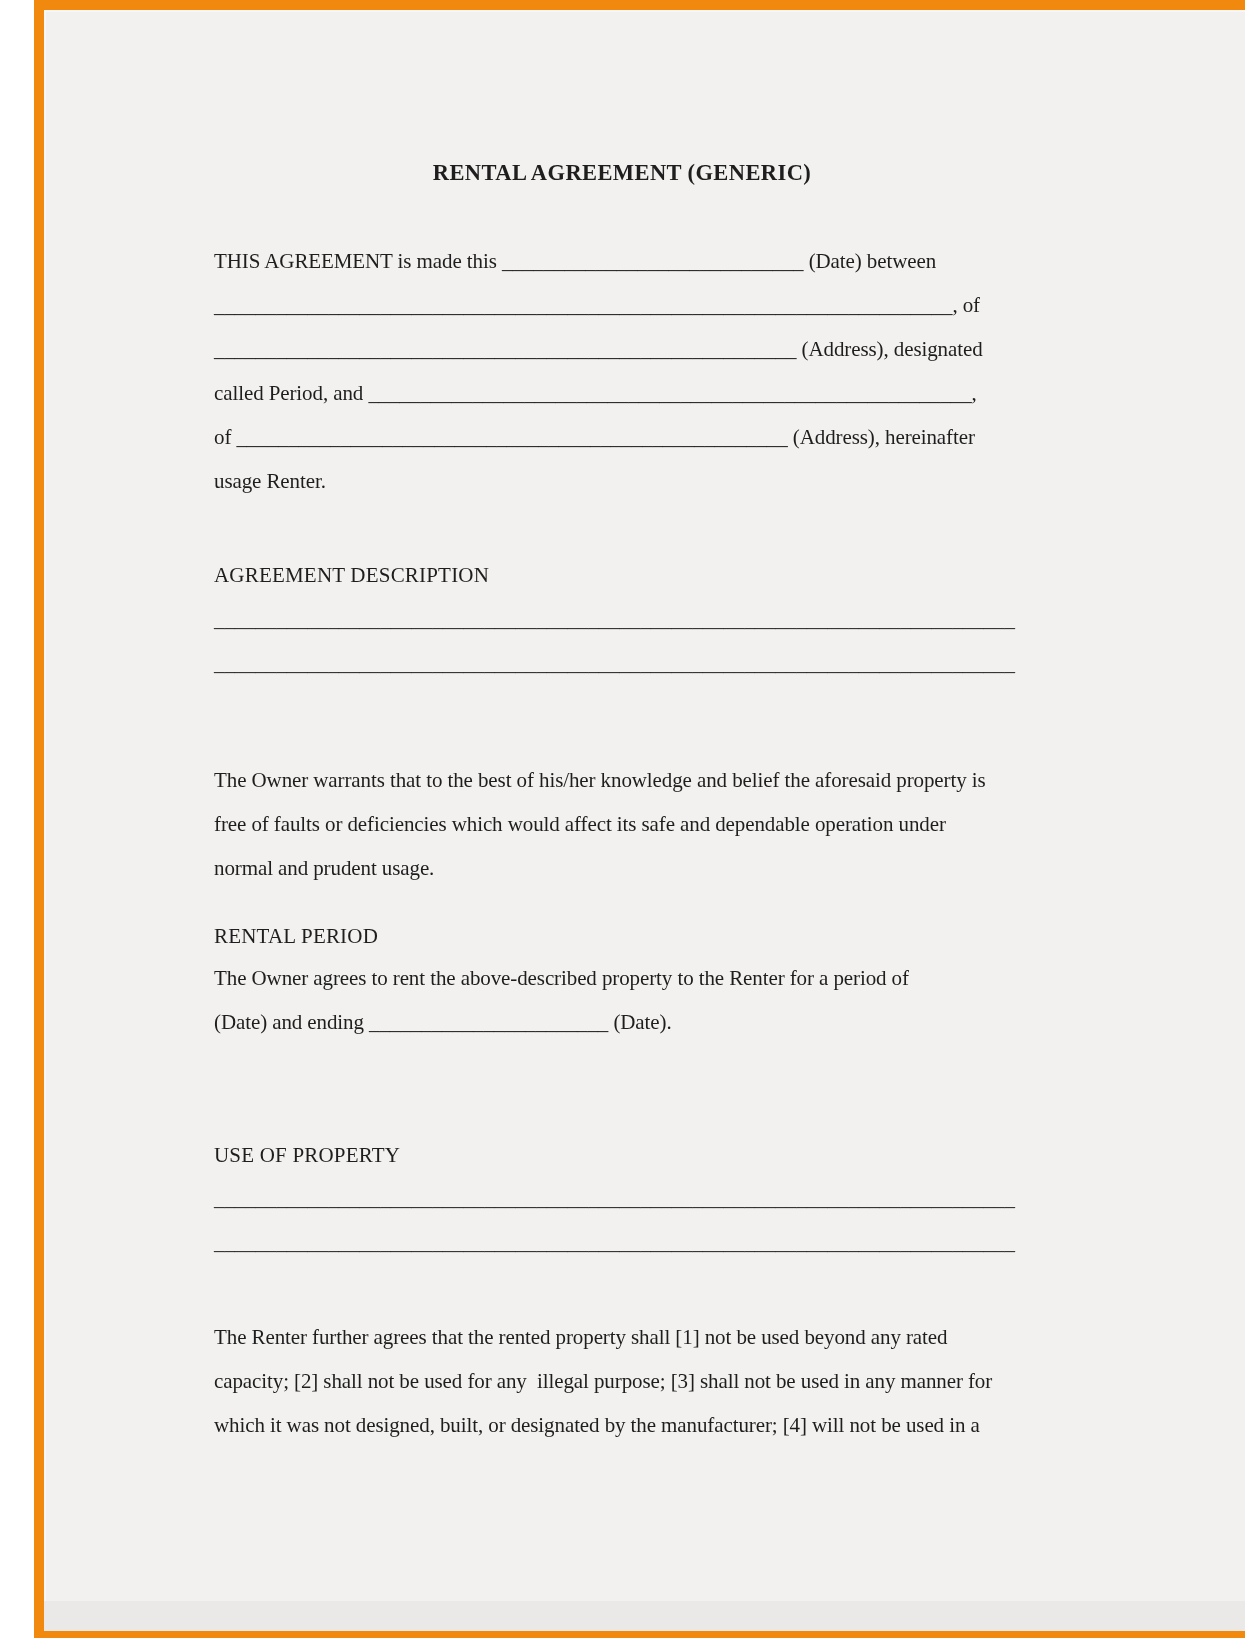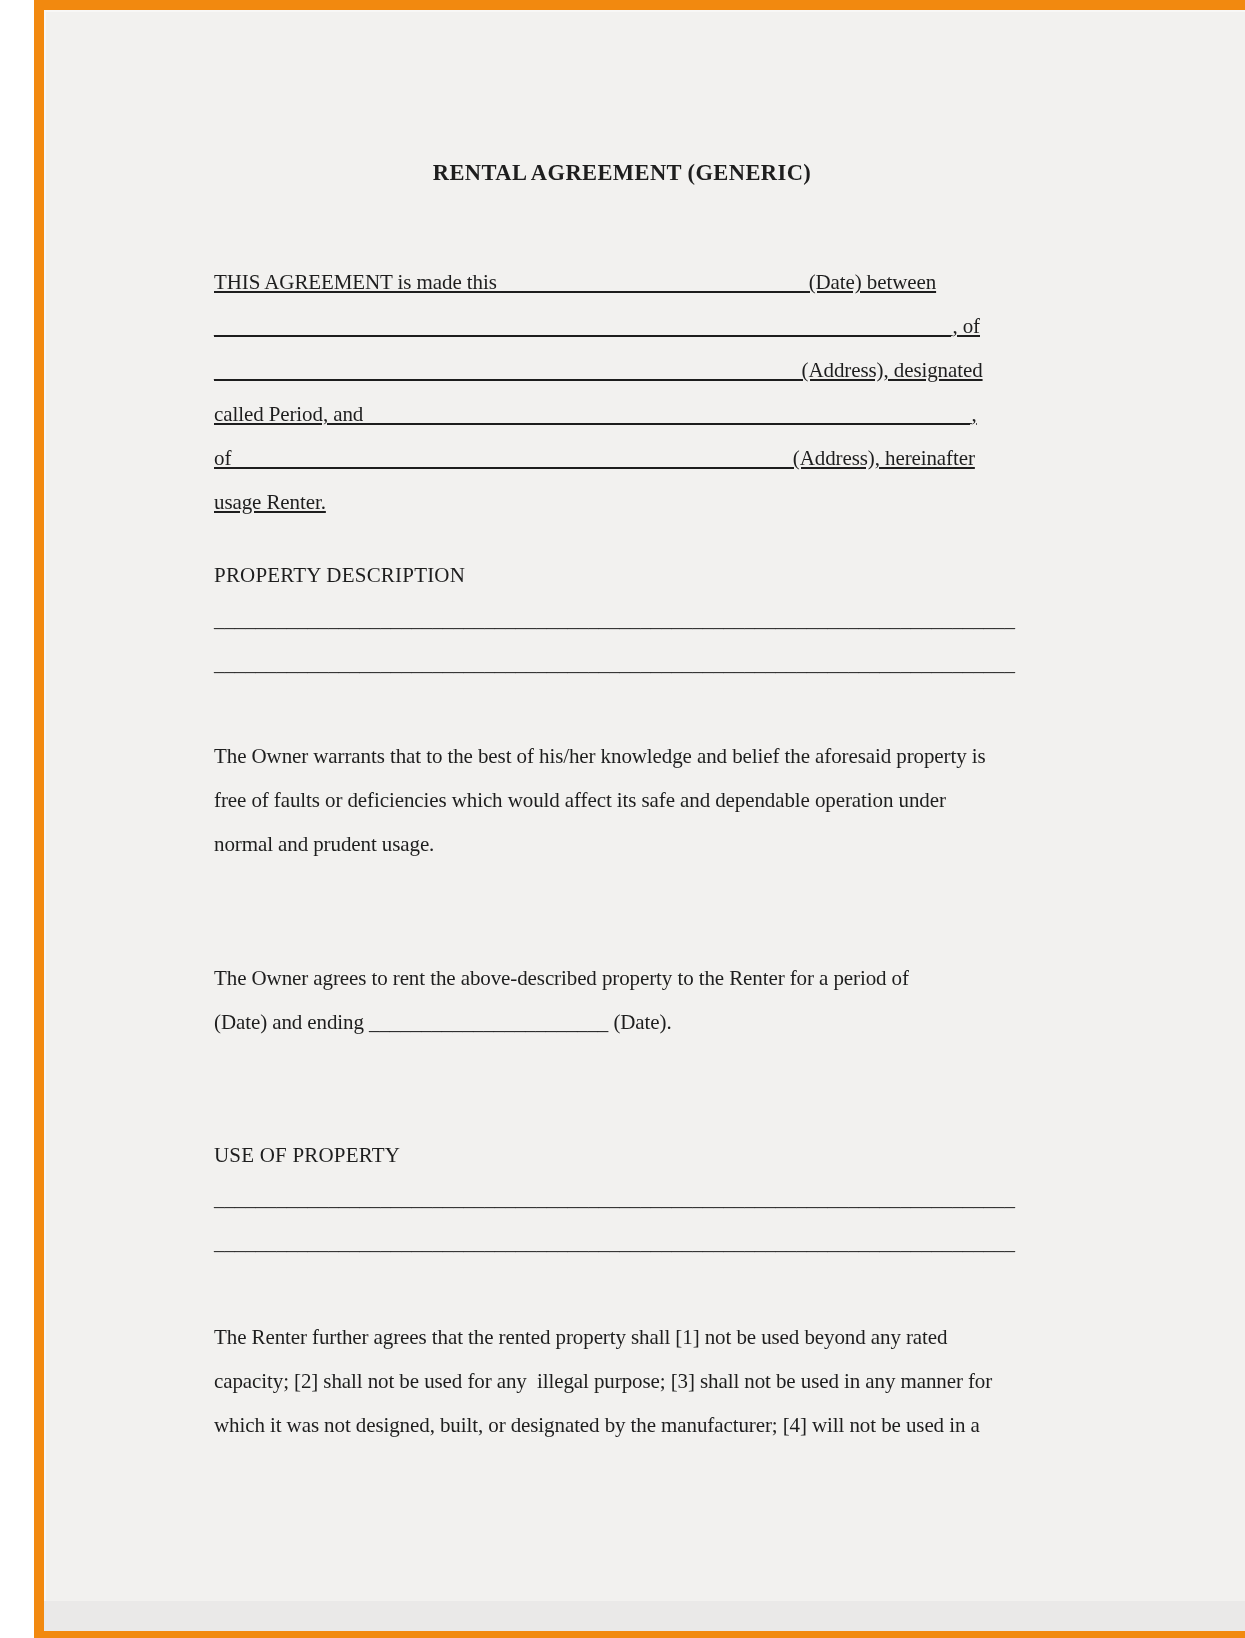--- a/index.html
+++ b/index.html
@@ -60,24 +60,24 @@
   }
   .bottom-strip {
     position: absolute;
     left: 0;
     right: 0;
     bottom: 0;
     height: 30px;
     background: #eae9e8;
   }
   
-  .pos-intro        { top: 250px; text-decoration: underline; }
+  .pos-intro        { top: 229px; }
   .pos-pd-heading   { top: 543px; }
   .pos-pd-lines     { top: 587px; }
-  .pos-warranty     { top: 724px; }
+  .pos-warranty     { top: 748px; }
   .pos-rp-heading   { top: 904px; }
   .pos-rp-lines     { top: 946px; }
   .pos-up-heading   { top: 1123px; }
   .pos-up-lines     { top: 1166px; }
   .pos-renter       { top: 1305px; }
 </style>
 </head>
 <body>
 
 <div class="page">
@@ -88,33 +88,36 @@
   <div class="block pos-intro">
     <div class="line">THIS AGREEMENT is made this _____________________________ (Date) between</div>
     <div class="line">_______________________________________________________________________, of</div>
     <div class="line">________________________________________________________ (Address), designated</div>
     <div class="line">called Period, and __________________________________________________________,</div>
     <div class="line">of _____________________________________________________ (Address), hereinafter</div>
     <div class="line">usage Renter.</div>
   </div>
 
   <div class="block section-heading pos-pd-heading">
-    <div class="line">PROPERTY DESCRIPTION</div>
+    <div class="line">AGREEMENT DESCRIPTION</div>
   </div>
   <div class="block pos-pd-lines">
     <div class="line blank-row">_____________________________________________________________________________</div>
     <div class="line blank-row">_____________________________________________________________________________</div>
   </div>
 
   <div class="block pos-warranty">
     <div class="line">The Owner warrants that to the best of his/her knowledge and belief the aforesaid property is</div>
     <div class="line">free of faults or deficiencies which would affect its safe and dependable operation under</div>
     <div class="line">normal and prudent usage.</div>
   </div>
 
+  <div class="block section-heading pos-rp-heading">
+    <div class="line">RENTAL PERIOD</div>
+  </div>
   <div class="block pos-rp-lines">
     <div class="line">The Owner agrees to rent the above-described property to the Renter for a period of</div>
     <div class="line">(Date) and ending _______________________ (Date).</div>
   </div>
 
   <div class="block section-heading pos-up-heading">
     <div class="line">USE OF PROPERTY</div>
   </div>
   <div class="block pos-up-lines">
     <div class="line blank-row">_____________________________________________________________________________</div>

